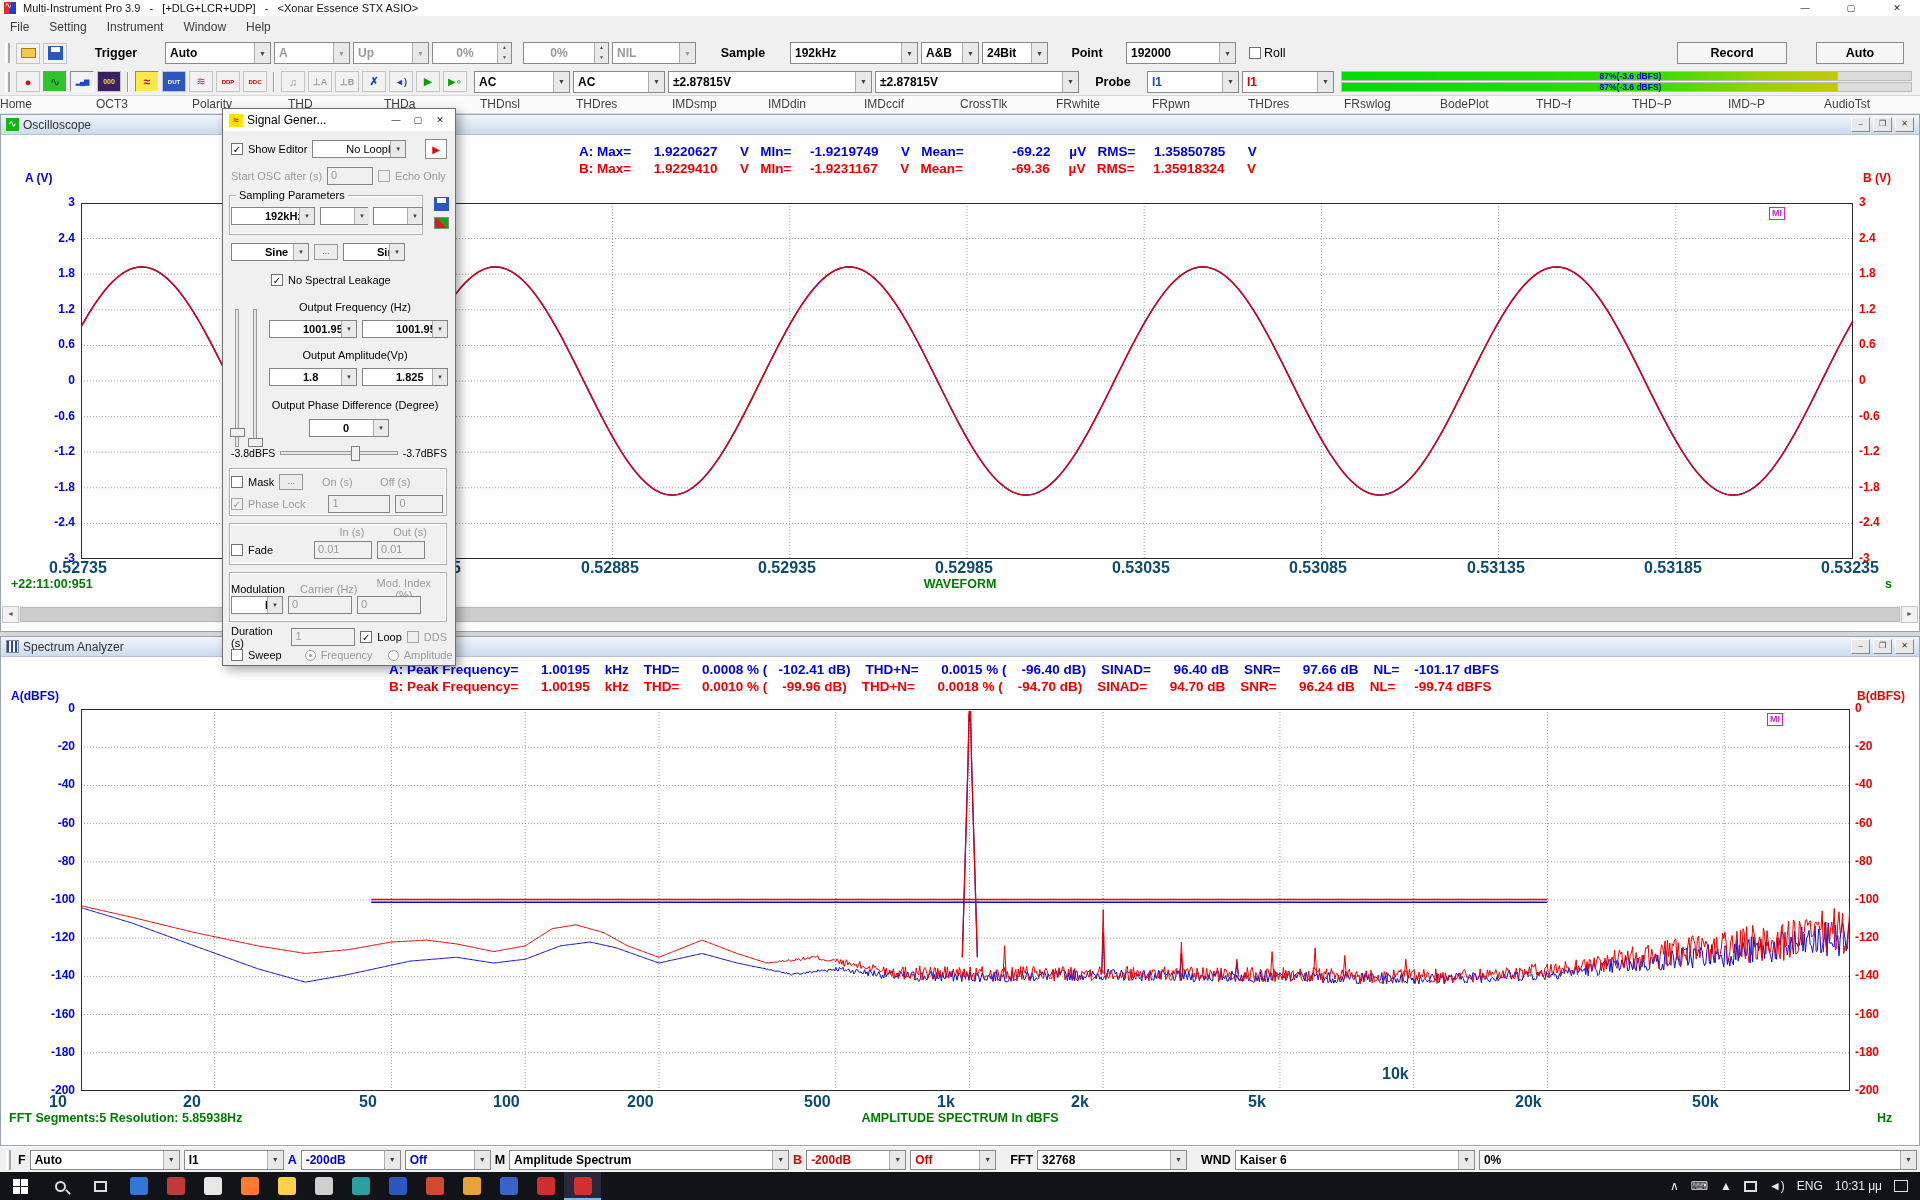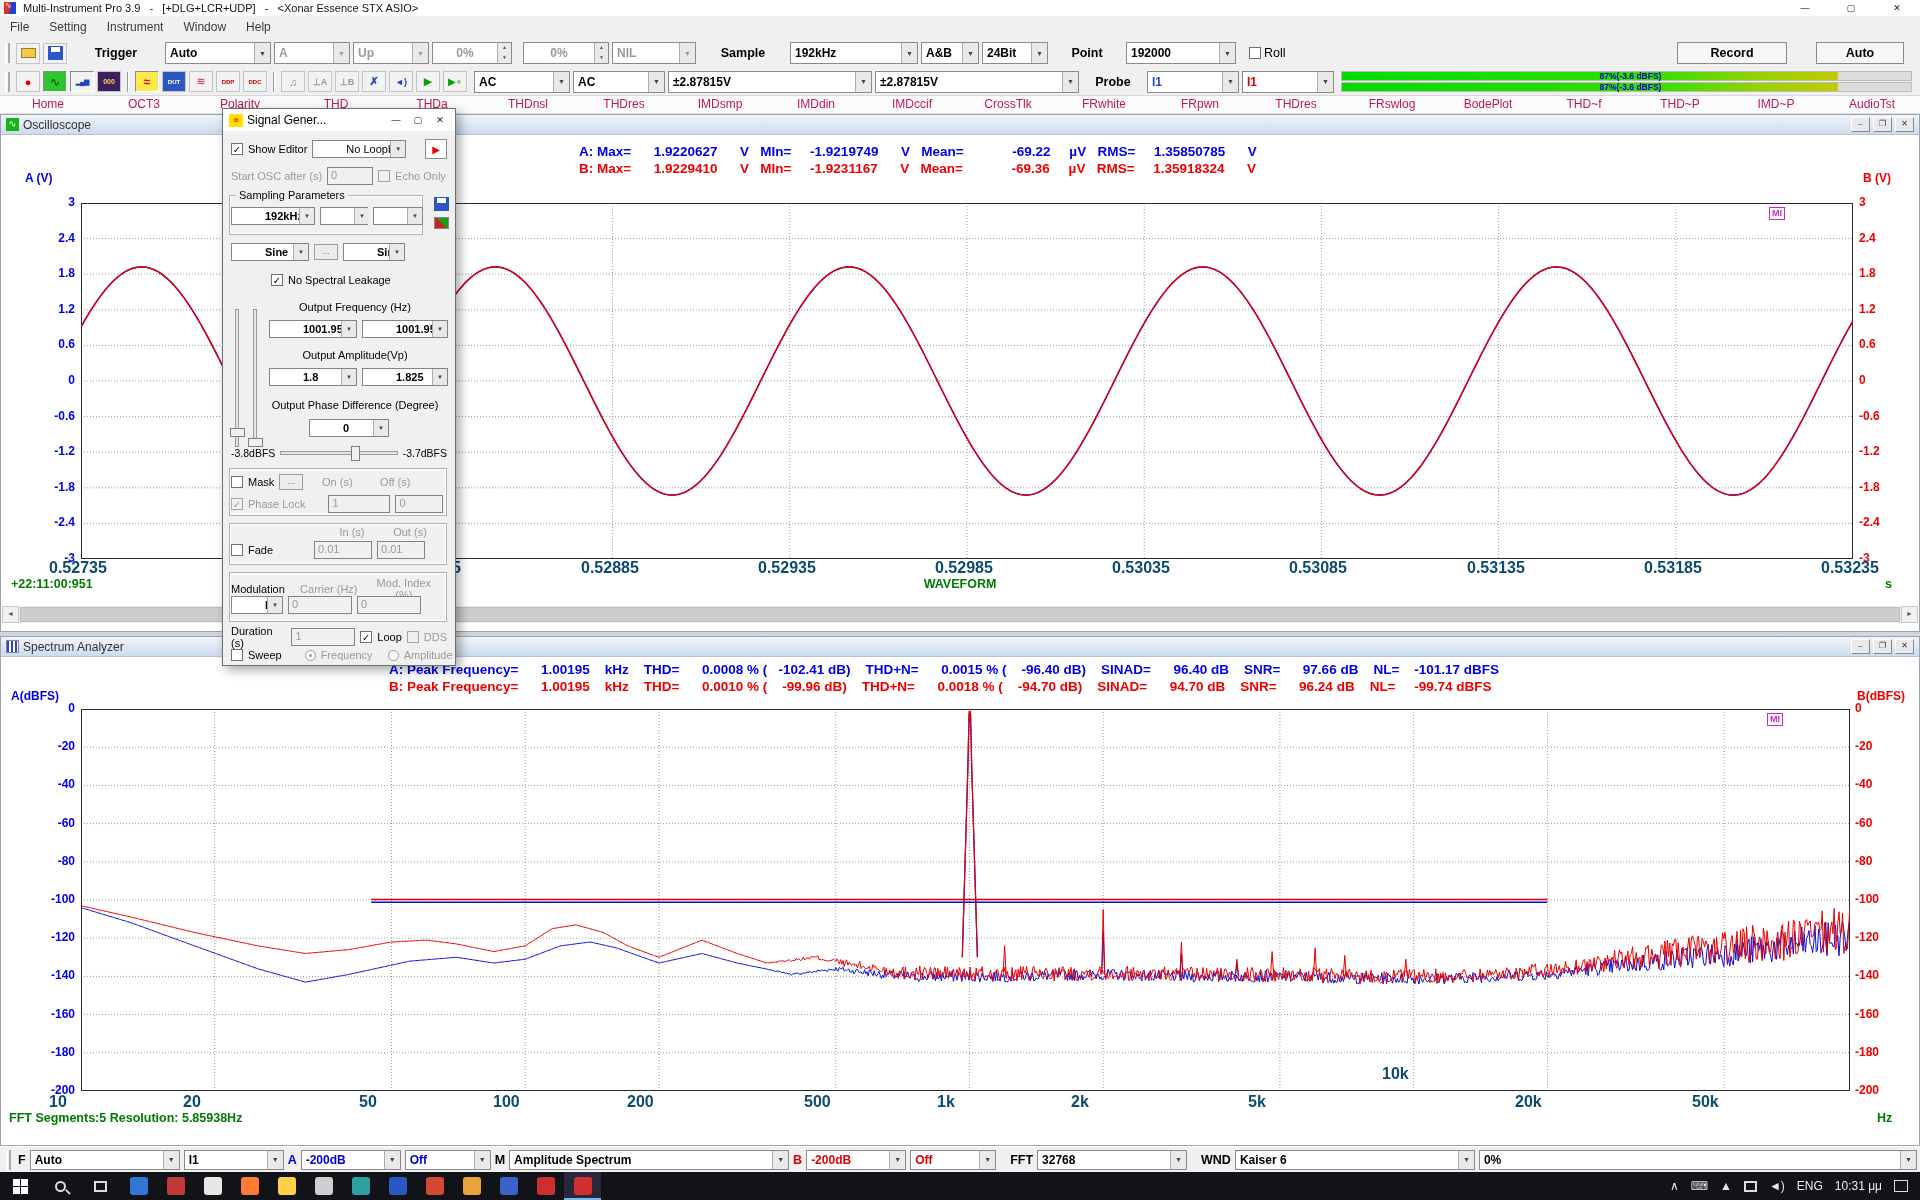--- a/index.html
+++ b/index.html
@@ -35,21 +35,21 @@
 .ticon{width:24px;height:21px;border:1px solid #c4c4c4;background:#f2f2f2;display:flex;align-items:center;justify-content:center;flex:none;overflow:hidden;}
 .ticon.on{border-color:#8a8a8a #fff #fff #8a8a8a;}
 .cbx{width:12px;height:12px;background:#fff;border:1px solid #707070;font-size:10px;line-height:11px;text-align:center;color:#000;flex:none;}
 .cbx.dis{background:#efefef;color:#9a9a9a;border-color:#a6a6a6;}
 #meter{flex:1;display:flex;flex-direction:column;gap:1px;margin:0 6px 0 4px;}
 .mbar{height:10px;background:linear-gradient(90deg,#00dc00 0%,#33df00 55%,#9ad200 74%,#c3ca00 87%,#dcdcdc 87.3%,#dcdcdc 100%);position:relative;border:1px solid #bbb;}
 .mbar span{position:absolute;left:0;right:0;text-align:center;font-size:8.5px;font-weight:bold;color:#0000cc;line-height:9px;margin-left:8px;}
 
 
 #tabrow{position:absolute;top:96px;height:18px;width:100%;background:#fbfbfb;display:flex;border-bottom:1px solid #e0e0e0;}
-.tab{flex:1;text-align:center;font-size:12px;line-height:17px;color:#be185d;}
+.tab{flex:1;text-align:left;font-size:12px;line-height:17px;color:#404040;}
 
 
 .panel{position:absolute;left:0;width:1920px;background:#fff;border:1px solid #98a4b2;}
 #osc{top:114px;height:518px;}
 #sa{top:636px;height:510px;}
 .cap{height:20px;background:linear-gradient(180deg,#f0f5fc,#ccdbec);display:flex;align-items:center;padding:0 5px;font-size:12px;color:#333;border-bottom:1px solid #b6c4d6;}
 .cap .ctitle{margin-left:4px;}
 .cbtns{margin-left:auto;display:flex;gap:3px;}
 .cbtn{width:19px;height:15px;background:#e9e9e9;border:1px solid;border-color:#fff #888 #888 #fff;font-size:8px;line-height:12px;text-align:center;color:#333;}
 .capico-osc{width:13px;height:13px;background:#17b317;color:#fff;font-size:10px;line-height:12px;text-align:center;flex:none;}
@@ -441,20 +441,21 @@
         <div class="xlab" style="left: 626px; top: 456px;">200</div>
         <div class="xlab" style="left: 803px; top: 456px;">500</div>
         <div class="xlab" style="left: 936px; top: 456px;">1k</div>
         <div class="xlab" style="left: 1070px; top: 456px;">2k</div>
         <div class="xlab" style="left: 1247px; top: 456px;">5k</div>
         <div class="xlab" style="left: 1381px; top: 428px;">10k</div>
         <div class="xlab" style="left: 1514px; top: 456px;">20k</div>
         <div class="xlab" style="left: 1691px; top: 456px;">50k</div>
       </div>
     <div class="grn" style="position:absolute;left:8px;top:474px">FFT Segments:5  Resolution: 5.85938Hz</div>
+    <div class="grn" style="position:absolute;left:0;right:0;top:474px;text-align:center">AMPLITUDE SPECTRUM In dBFS</div>
     <div class="grn" style="position:absolute;left:1876px;top:474px">Hz</div>
   </div>
 
   <div id="dlg">
     <div class="dlg-cap">
       <span class="sgico">≈</span>
       <span class="dlg-title">Signal Gener...</span>
       <span class="dlg-btn">—</span>
       <span class="dlg-btn">▢</span>
       <span class="dlg-btn">✕</span>

